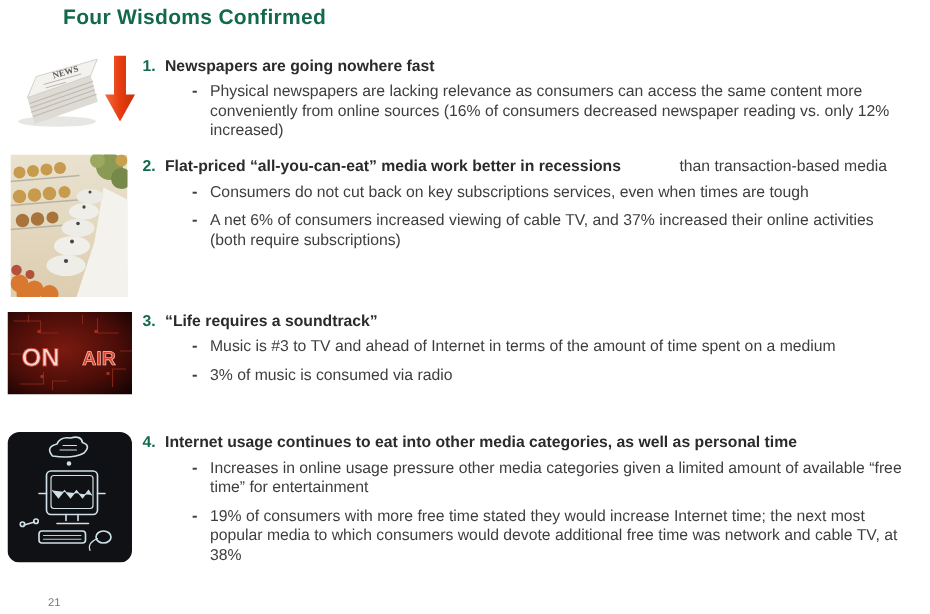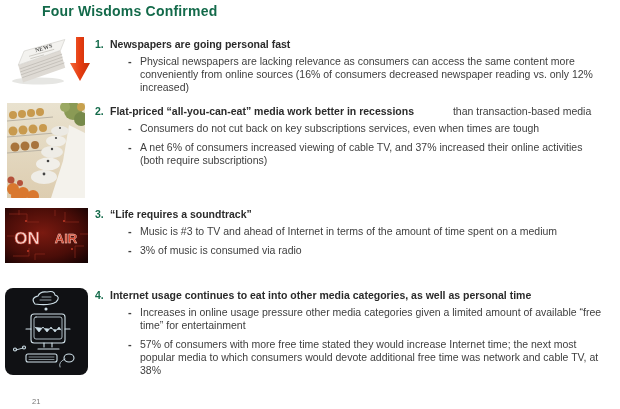--- a/index.html
+++ b/index.html
@@ -68,21 +68,21 @@
                 <stop offset="1" stop-color="#c52f08"></stop>
             </linearGradient>
           </defs>
           <path d="M6 0 h8 v26 h6 L10 44 L0 26 h6 Z" fill="url(#ar)"></path>
         </svg>
       </div>
     </div>
     <div class="text-col">
       <div class="heading-row">
         <span class="num">1.</span>
-        <span class="heading"><span class="hb">Newspapers are going personal fast</span><span class="hr"></span></span>
+        <span class="heading"><span class="hb">Newspapers are going nowhere fast</span><span class="hr"></span></span>
       </div>
       <div class="bullets">
         <div class="bullet">
           <span class="dash">-</span>
           <span class="btext">Physical newspapers are lacking relevance as consumers can access the same content more conveniently from online sources (16% of consumers decreased newspaper reading vs. only 12% increased)</span>
         </div>
       </div>
     </div>
   </div>
 
@@ -240,21 +240,21 @@
         <span class="num">4.</span>
         <span class="heading"><span class="hb">Internet usage continues to eat into other media categories, as well as personal time</span><span class="hr"></span></span>
       </div>
       <div class="bullets">
         <div class="bullet">
           <span class="dash">-</span>
           <span class="btext">Increases in online usage pressure other media categories given a limited amount of available “free time” for entertainment</span>
         </div>
         <div class="bullet">
           <span class="dash">-</span>
-          <span class="btext">57% of consumers with more free time stated they would increase Internet time; the next most popular media to which consumers would devote additional free time was network and cable TV, at 38%</span>
+          <span class="btext">19% of consumers with more free time stated they would increase Internet time; the next most popular media to which consumers would devote additional free time was network and cable TV, at 38%</span>
         </div>
       </div>
     </div>
   </div>
 
   <div class="page-num">21</div>
 
 </div>
 
 </body></html>

